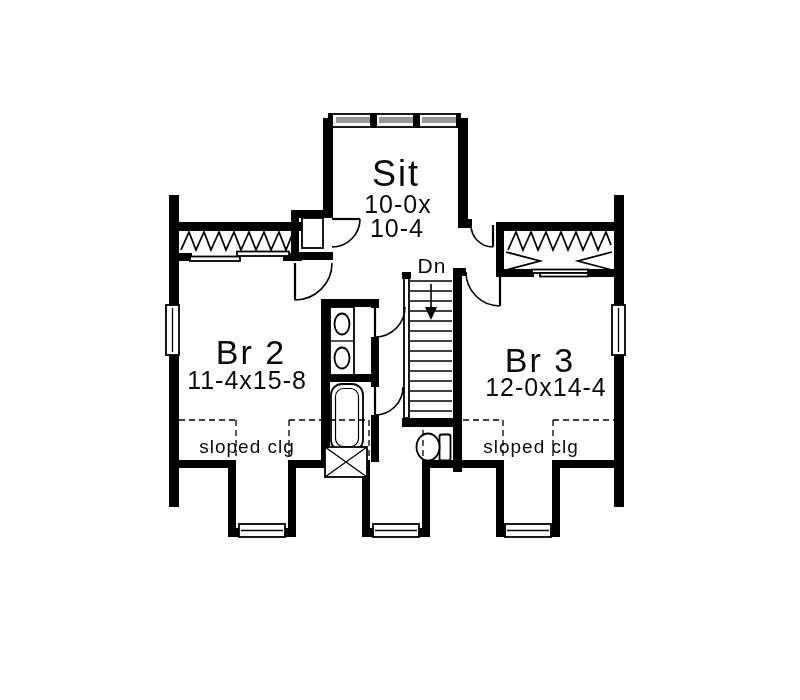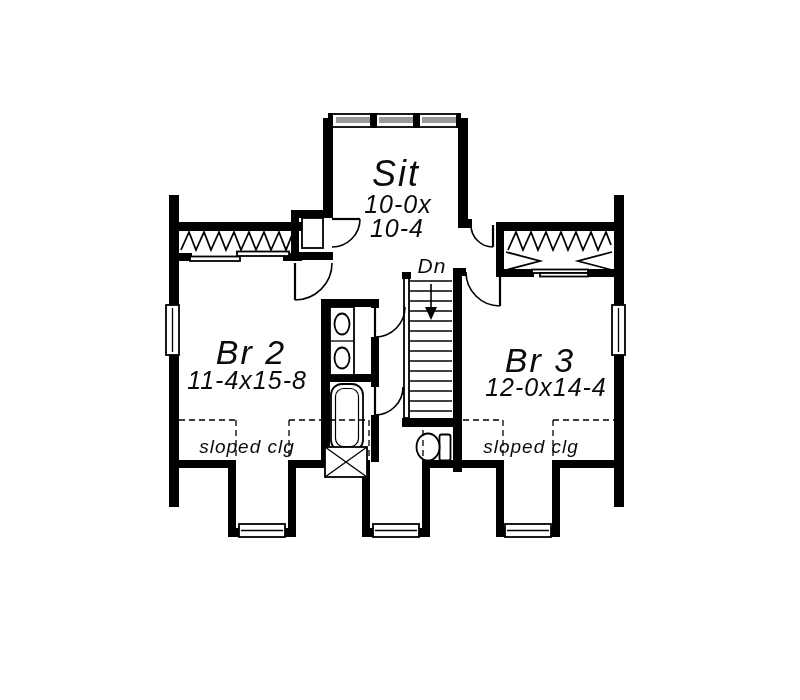--- a/index.html
+++ b/index.html
@@ -1,17 +1,17 @@
 <!DOCTYPE html>
 <html><head>
 <meta charset="utf-8">
 <style>
   html,body{margin:0;padding:0;background:#fff;}
   .stage{position:relative;width:800px;height:553px;background:#fff;overflow:hidden;
-         font-family:"Liberation Sans", sans-serif;font-style:italic;}
+         font-family:"Liberation Sans", sans-serif;}
   svg{position:absolute;left:0;top:0;}
   .wall{fill:#000;stroke:none;}
   .thinline{stroke:#000;stroke-width:1.3;fill:none;}
   .arc{stroke:#000;stroke-width:1.6;fill:none;}
   .leaf{stroke:#000;stroke-width:2.2;fill:none;}
   .fixture{fill:#fff;stroke:#000;stroke-width:1.8;}
   .winbox{fill:#fff;stroke:#000;stroke-width:1.8;}
   .dash{stroke:#000;stroke-width:1.3;fill:none;stroke-dasharray:6 4;}
   .zig{stroke:#000;stroke-width:1.8;fill:none;}
   .roomname{font-size:34px;letter-spacing:2px;fill:#0a0a0a;}

